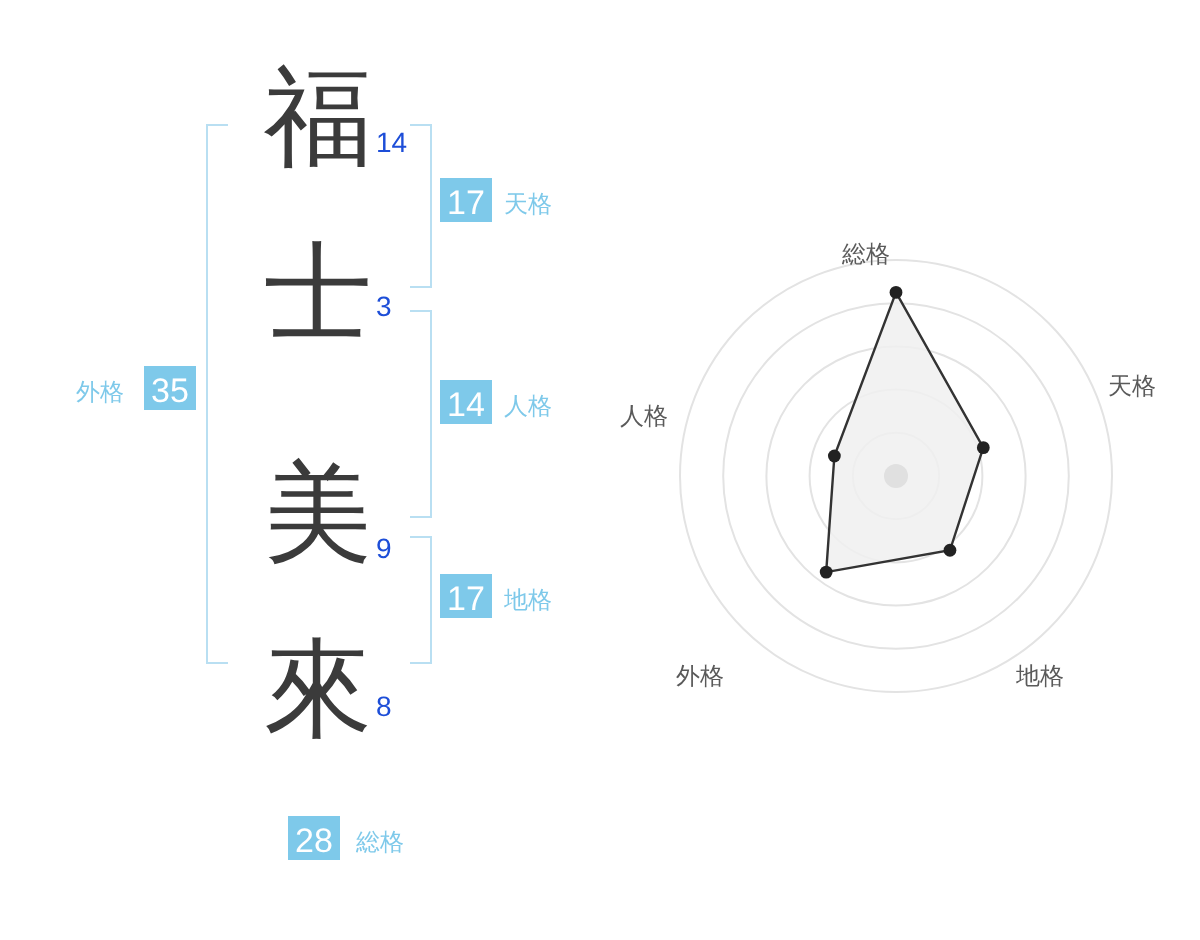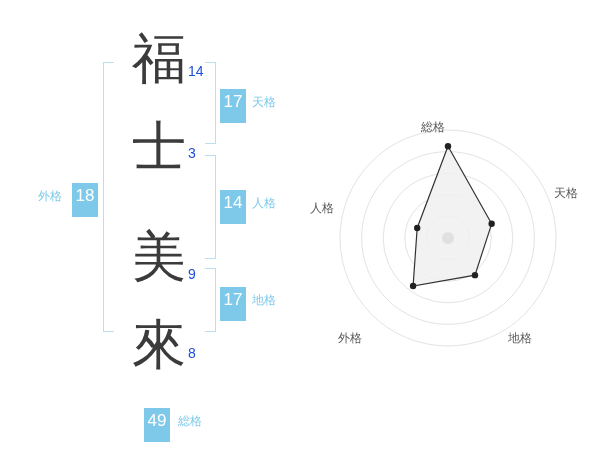--- a/index.html
+++ b/index.html
@@ -41,21 +41,21 @@
     font-size: 14px;
     color: #1d4ed8;
   }
 
   .badge {
     position: absolute;
     background: #7ec9ea;
     color: #ffffff;
     font-size: 17px;
     line-height: 26px;
-    height: 34px;
+    height: 22px;
     min-width: 26px;
     text-align: center;
     padding: 0 3px;
     box-sizing: border-box;
     font-family: "Liberation Sans", sans-serif;
   }
   .badge-label {
     position: absolute;
     color: #7ec9ea;
     font-size: 12px;
@@ -91,21 +91,21 @@
   }
 </style>
 </head>
 <body>
 
 <div id="root">
 
   <div id="name-panel">
 
     <div class="bracket-left" style="left:103px; top:62px; width:10px; height:268px;"></div>
-    <div class="badge" style="left:72px; top:183px;">18</div>
+    <div class="badge" style="left:72px; top:183px;">35</div>
     <div class="badge-label" style="left:38px; top:183px;">外格</div>
 
     <div class="kanji" style="left:132px; top:32px;">福</div>
     <div class="kanji-stroke" style="left:188px; top:63px;">14</div>
 
     <div class="kanji" style="left:132px; top:120px;">士</div>
     <div class="kanji-stroke" style="left:188px; top:145px;">3</div>
 
     <div class="kanji" style="left:132px; top:230px;">美</div>
     <div class="kanji-stroke" style="left:188px; top:266px;">9</div>
@@ -118,21 +118,21 @@
     <div class="badge-label" style="left:252px; top:89px;">天格</div>
 
     <div class="bracket" style="left:205px; top:155px; width:10px; height:102px;"></div>
     <div class="badge" style="left:220px; top:190px;">14</div>
     <div class="badge-label" style="left:252px; top:190px;">人格</div>
 
     <div class="bracket" style="left:205px; top:268px; width:10px; height:62px;"></div>
     <div class="badge" style="left:220px; top:287px;">17</div>
     <div class="badge-label" style="left:252px; top:287px;">地格</div>
 
-    <div class="badge" style="left:144px; top:408px;">49</div>
+    <div class="badge" style="left:144px; top:408px;">28</div>
     <div class="badge-label" style="left:178px; top:408px;">総格</div>
   </div>
 
   <div id="radar-panel">
     <svg id="radar-svg" width="300" height="470" viewBox="0 0 300 470">
         <circle cx="148" cy="238" r="108" fill="#ffffff" stroke="#e3e3e3" stroke-width="1"></circle>
         <circle cx="148" cy="238" r="86.4" fill="none" stroke="#e3e3e3" stroke-width="1"></circle>
         <circle cx="148" cy="238" r="64.8" fill="none" stroke="#e3e3e3" stroke-width="1"></circle>
         <circle cx="148" cy="238" r="43.2" fill="none" stroke="#e3e3e3" stroke-width="1"></circle>
         <circle cx="148" cy="238" r="21.6" fill="none" stroke="#e3e3e3" stroke-width="1"></circle>

